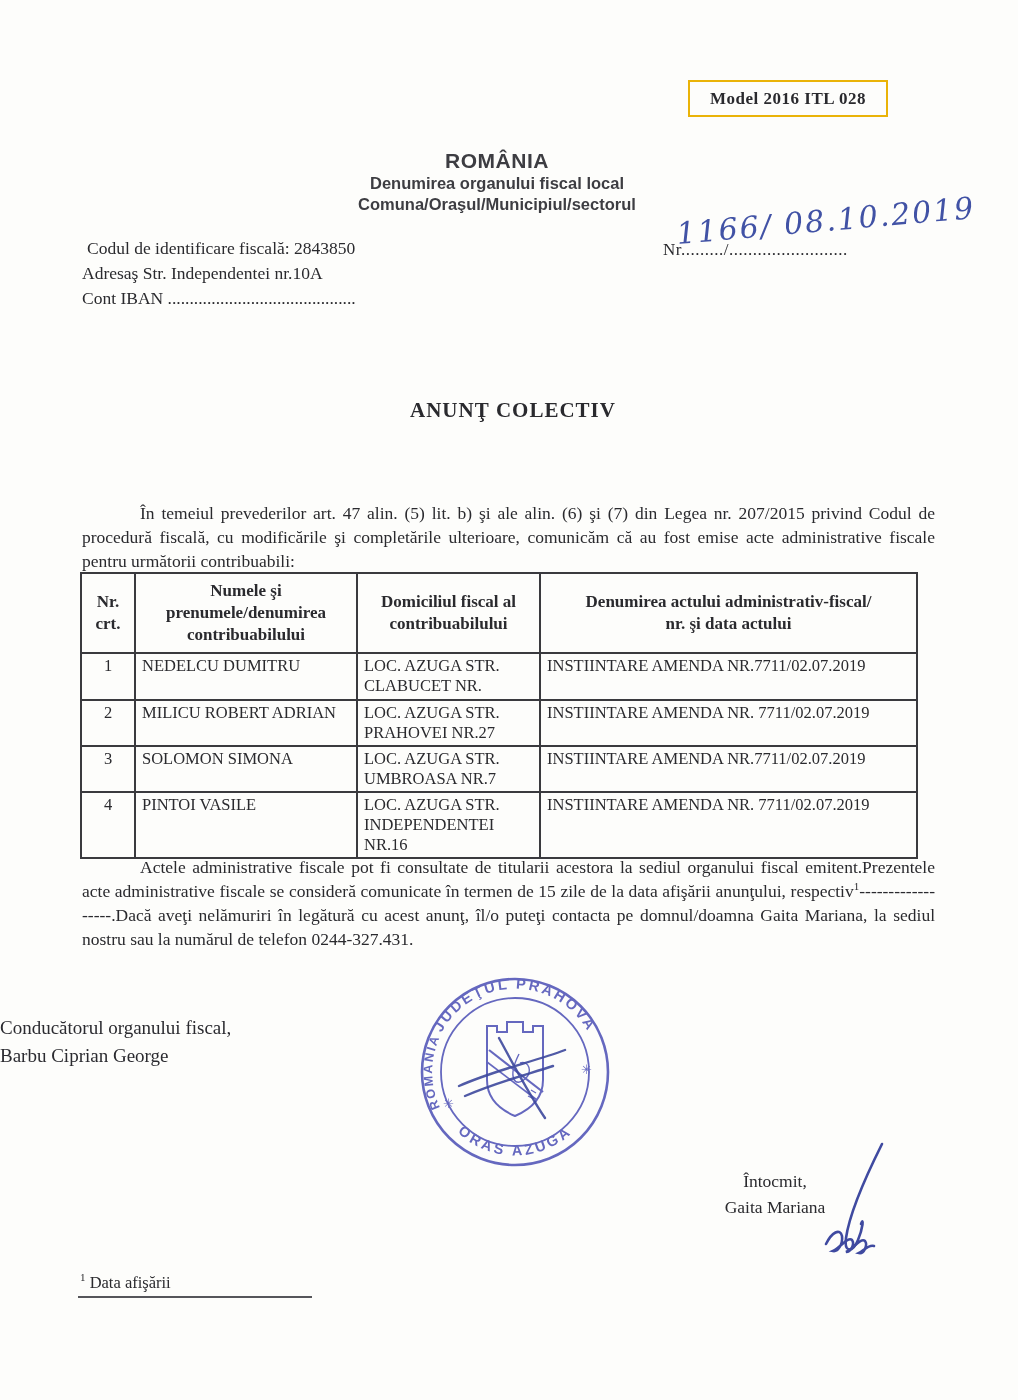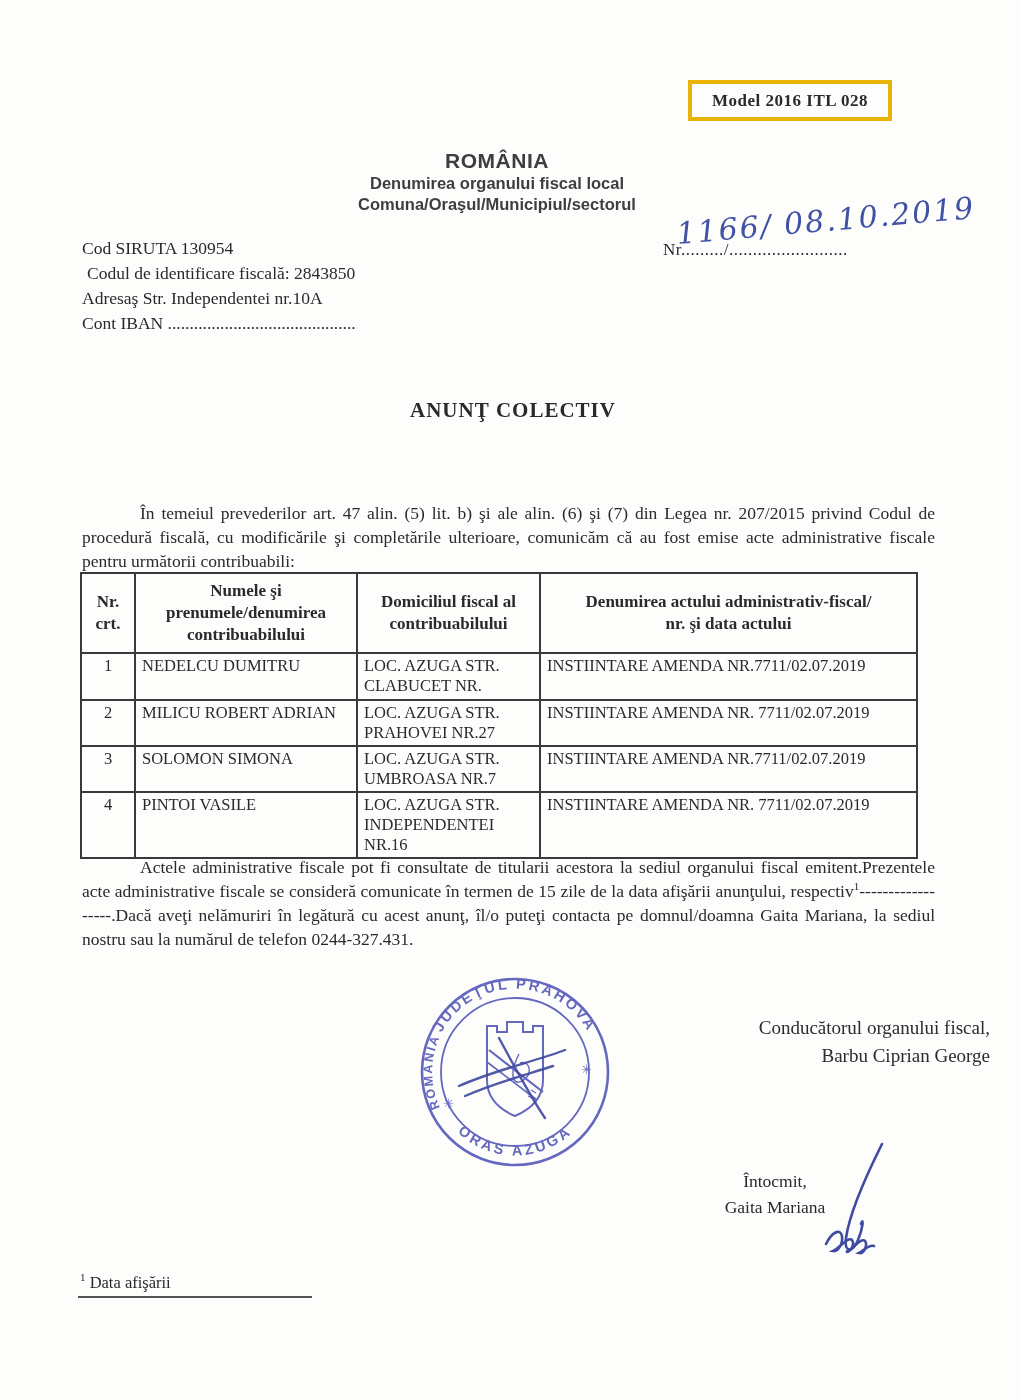--- a/index.html
+++ b/index.html
@@ -11,21 +11,21 @@
     position:relative;
   }
   .page {
     position:absolute; inset:0;
     background:#fdfdfb;
     overflow:hidden;
   }
   
   .model-box {
     position:absolute; left:688px; top:80px; width:196px; height:33px;
-    border:4px solid #eab308;
+    border:2px solid #eab308;
     display:flex; align-items:center; justify-content:center;
     font-weight:bold; font-size:17px; letter-spacing:0.5px;
   }
   
   .header {
     position:absolute; left:0; top:149px; width:994px; text-align:center;
     font-family:"Liberation Sans", sans-serif; font-weight:bold; color:#3d3d42;
   }
   .header .country { font-size:21px; letter-spacing:0.5px; }
   .header .sub { font-size:16.5px; line-height:1.3; }
@@ -62,21 +62,21 @@
   }
   table.main th {
     font-size:17px; font-weight:bold; text-align:center; vertical-align:middle;
     white-space:pre-line; line-height:1.3; padding:6px 4px; height:58px;
   }
   table.main td { font-size:16.5px; line-height:1.22; }
   td.c-nr { text-align:center; font-size:18px; }
   td.c-addr { white-space:pre-line;margin-top:32px; }
   
   .sign-block {
-    position:absolute; left:0; top:1014px; width:990px; text-align:right;
+    position:absolute; left:0; top:1014px; width:990px; text-align:left;
     font-size:19px; line-height:1.45; z-index:3; color:#2b2b30;
   }
   .stamp-svg { position:absolute; left:415px; top:972px; z-index:2; opacity:0.93; }
   .prepared {
     position:absolute; left:690px; top:1168px; width:170px; text-align:center;
     font-size:17.5px; line-height:1.5;
   }
   .sig-svg { position:absolute; left:818px; top:1140px; z-index:2; }
   
   .footnote-line { position:absolute; left:78px; top:1296px; width:234px; border-top:2px solid #55555a; }
@@ -91,21 +91,20 @@
     <span>Model 2016 ITL 028</span>
   </div>
 
   <div class="header">
     <div class="country">ROMÂNIA</div>
     <div class="sub">Denumirea organului fiscal local</div>
     <div class="sub">Comuna/Oraşul/Municipiul/sectorul</div>
   </div>
 
   <div class="issuer">
-    <div>Cod SIRUTA 130954</div>
     <div class="cif">Codul de identificare fiscală: 2843850</div>
     <div>Adresaş Str. Independentei nr.10A</div>
     <div>Cont IBAN ...........................................</div>
   </div>
 
   <div class="reg-label">Nr........./.........................</div>
   <div class="reg-hand">1166/ 08.10.2019</div>
 
   <div class="title">
     <div class="t1">ANUNŢ COLECTIV</div>

